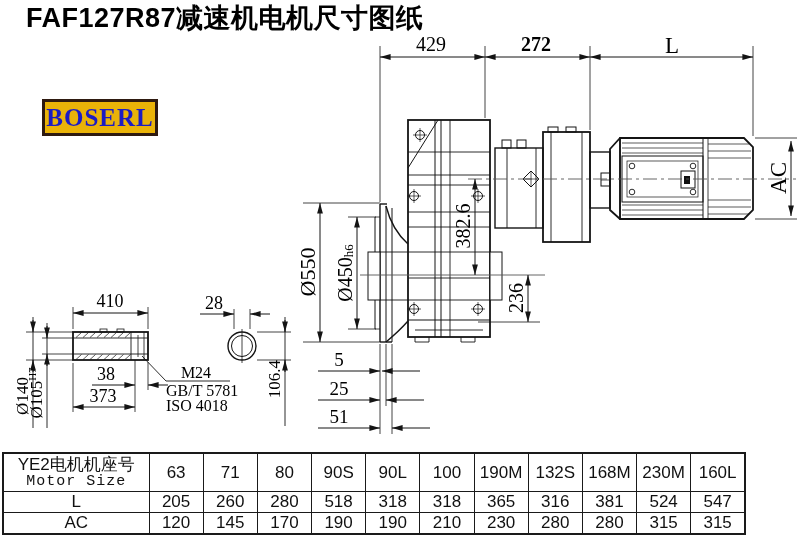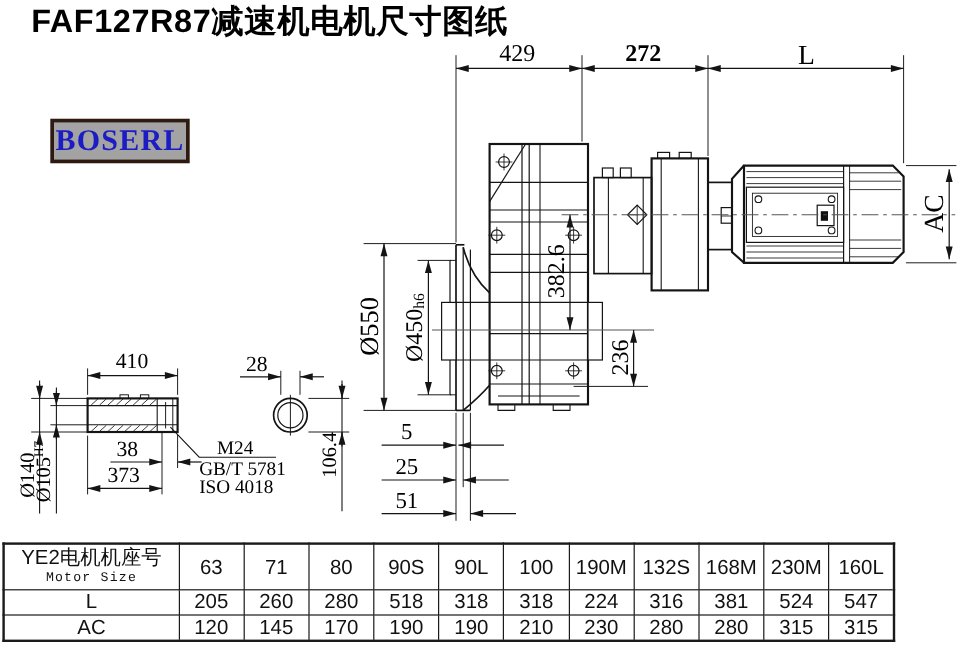--- a/index.html
+++ b/index.html
@@ -2,40 +2,40 @@
 <html><head>
 <meta charset="utf-8">
 <style>
   html,body{margin:0;padding:0;background:#fff;}
   .stage{position:relative;width:800px;height:557px;background:#fff;overflow:hidden;
          font-family:"Liberation Sans",sans-serif;color:#000;}
   .title{position:absolute;left:3px;top:0px;font-size:27px;font-weight:bold;
          letter-spacing:0.5px;font-family:"Liberation Sans",sans-serif;color:#000;white-space:nowrap;margin-left:23px;}
   .logo{position:absolute;left:42px;top:99px;width:110px;height:31px;border:3px solid #2e1a10;
         text-align:center;line-height:31px;font-family:"Liberation Serif",serif;
-        font-weight:bold;font-size:25px;color:#1c1cc4;letter-spacing:1px;background:#a3a3a3;}
+        font-weight:bold;font-size:25px;color:#1c1cc4;letter-spacing:1px;background:#eab308;}
   svg{position:absolute;left:0;top:0;}
   svg text{font-family:"Liberation Serif",serif;fill:#000;}
   .o2{stroke:#141414;stroke-width:1.8;fill:none;}
   .o15{stroke:#141414;stroke-width:1.4;fill:none;}
   .t1{stroke:#141414;stroke-width:1;fill:none;}
   .t9{stroke:#141414;stroke-width:0.9;fill:none;}
   .t8{stroke:#141414;stroke-width:0.8;fill:none;}
   .t7{stroke:#141414;stroke-width:0.7;fill:none;}
   .dim{stroke:#141414;stroke-width:1;fill:none;}
   .ext{stroke:#141414;stroke-width:0.8;fill:none;}
   .cl{stroke:#555;stroke-width:0.9;fill:none;}
   .whitefill{fill:#fff;}
   .tbl-wrap{position:absolute;left:2px;top:452px;}
   table{border-collapse:collapse;table-layout:fixed;width:744px;border:2px solid #1a1a1a;}
   td{border:1px solid #1a1a1a;text-align:center;padding:0;height:20px;
      font-size:17px;color:#111;overflow:hidden;white-space:nowrap;}
   tr.hdr td{height:37px;}
   td.hcell div.cn{font-size:17px;line-height:19px;}
-  td.hcell div.en{font-size:11px;line-height:16px;font-family:"Liberation Mono",monospace;letter-spacing:1px;}
+  td.hcell div.en{font-size:15px;line-height:16px;font-family:"Liberation Mono",monospace;letter-spacing:1px;}
 </style>
 </head>
 <body>
 
 <div class="stage">
 
   <div class="title">FAF127R87减速机电机尺寸图纸</div>
   <div class="logo">BOSERL</div>
 
   <svg width="800" height="452" viewBox="0 0 800 452">
@@ -294,21 +294,21 @@
             <td>160L</td>
           </tr>
           <tr>
             <td>L</td>
             <td>205</td>
             <td>260</td>
             <td>280</td>
             <td>518</td>
             <td>318</td>
             <td>318</td>
-            <td>224</td>
+            <td>365</td>
             <td>316</td>
             <td>381</td>
             <td>524</td>
             <td>547</td>
           </tr>
           <tr>
             <td>AC</td>
             <td>120</td>
             <td>145</td>
             <td>170</td>

